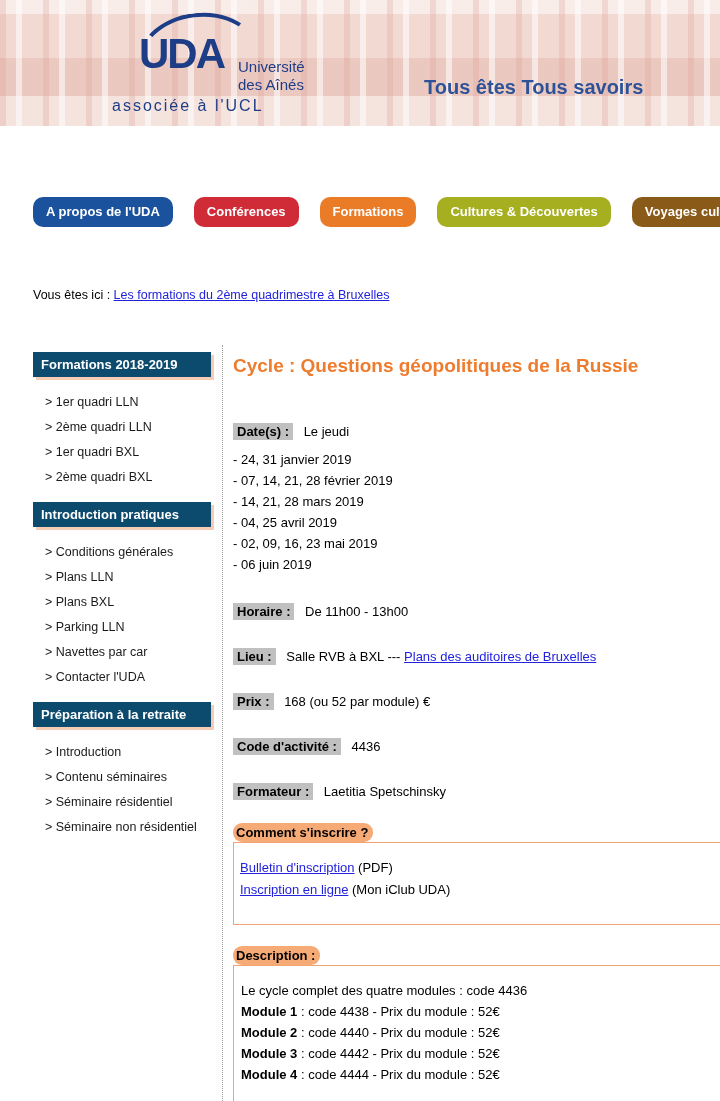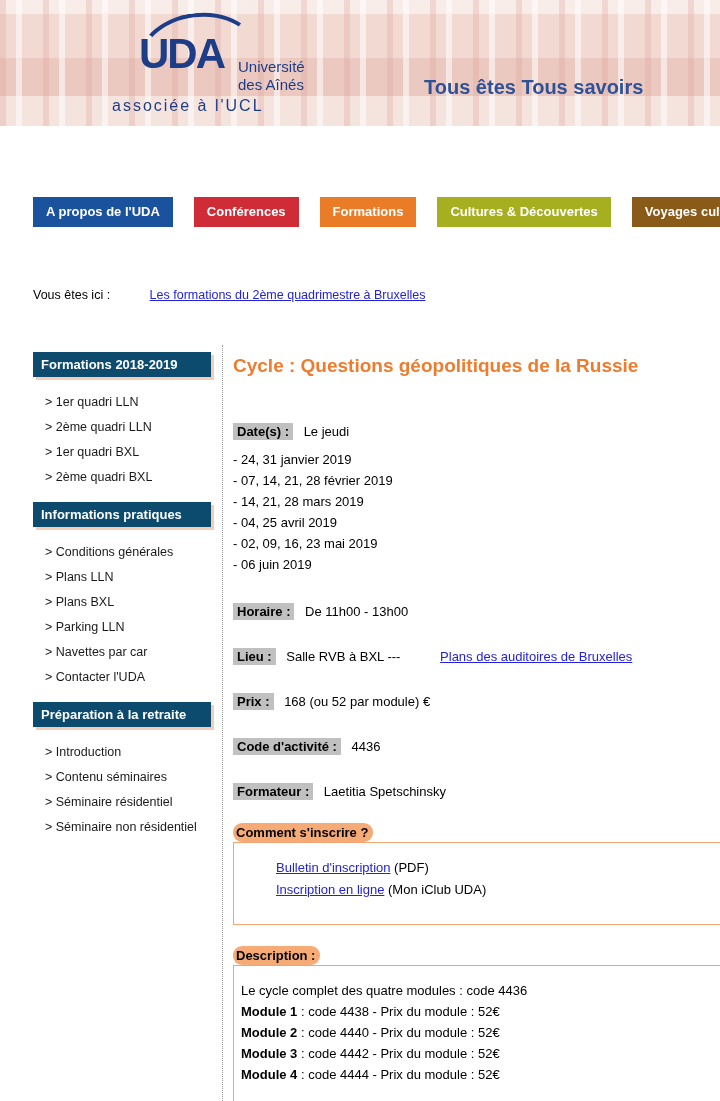--- a/index.html
+++ b/index.html
@@ -37,25 +37,25 @@
     font-size:16px;letter-spacing:2px;color:#1e3d87;
   }
   .tagline{
     position:absolute;left:424px;top:76px;
     font-size:20px;font-weight:bold;color:#2d5298;
   }
   
   .main-nav{position:absolute;left:33px;top:197px;white-space:nowrap;}
   .nav-btn{
     display:inline-block;height:30px;line-height:30px;padding:0 13px;margin-right:21px;
-    color:#fff;font-weight:bold;font-size:13px;text-decoration:none;cursor:pointer;
+    color:#fff;font-weight:bold;font-size:13px;text-decoration:none;cursor:pointer;border-radius:10px;
   }
   
   .breadcrumb{position:absolute;left:33px;top:288px;font-size:12.5px;}
-  a.lnk{color:#2222dd;text-decoration:underline;cursor:pointer;margin-left:36px;}
+  a.lnk{color:#2222dd;text-decoration:underline;cursor:pointer;}
   
   .sidebar{position:absolute;left:33px;top:352px;width:178px;}
   .side-header{
     background:#0c4a6e;color:#fff;font-weight:bold;font-size:13px;
     padding:5px 8px;box-shadow:3px 3px 0 #f6cdb4;
   }
   .side-header + .side-list{margin-top:18px;}
   .side-list{list-style:none;margin:0 0 18px 0;padding:0 0 0 12px;}
   .side-list li{margin:0 0 11px 0;font-size:12.5px;color:#1a1a1a;cursor:pointer;}
   .v-sep{
@@ -113,21 +113,21 @@
 </div>
 
 <div class="sidebar">
   <div class="side-header">Formations 2018-2019</div>
   <ul class="side-list">
     <li>&gt; 1er quadri LLN</li>
     <li>&gt; 2ème quadri LLN</li>
     <li>&gt; 1er quadri BXL</li>
     <li>&gt; 2ème quadri BXL</li>
   </ul>
-  <div class="side-header">Informations pratiques</div>
+  <div class="side-header">Introduction pratiques</div>
   <ul class="side-list">
     <li>&gt; Conditions générales</li>
     <li>&gt; Plans LLN</li>
     <li>&gt; Plans BXL</li>
     <li>&gt; Parking LLN</li>
     <li>&gt; Navettes par car</li>
     <li>&gt; Contacter l'UDA</li>
   </ul>
   <div class="side-header">Préparation à la retraite</div>
   <ul class="side-list">

